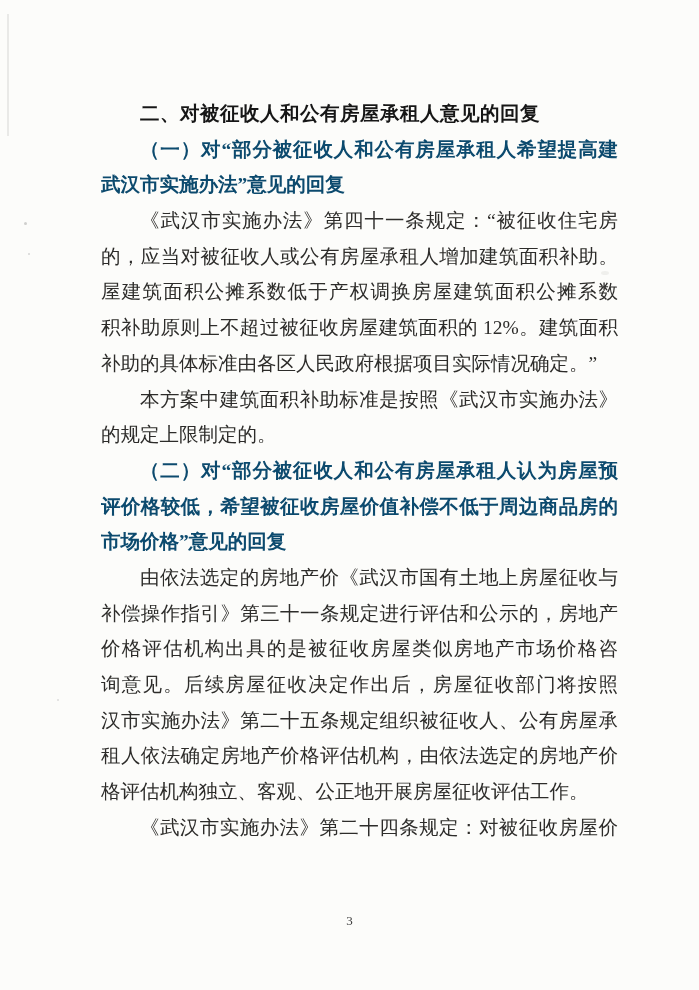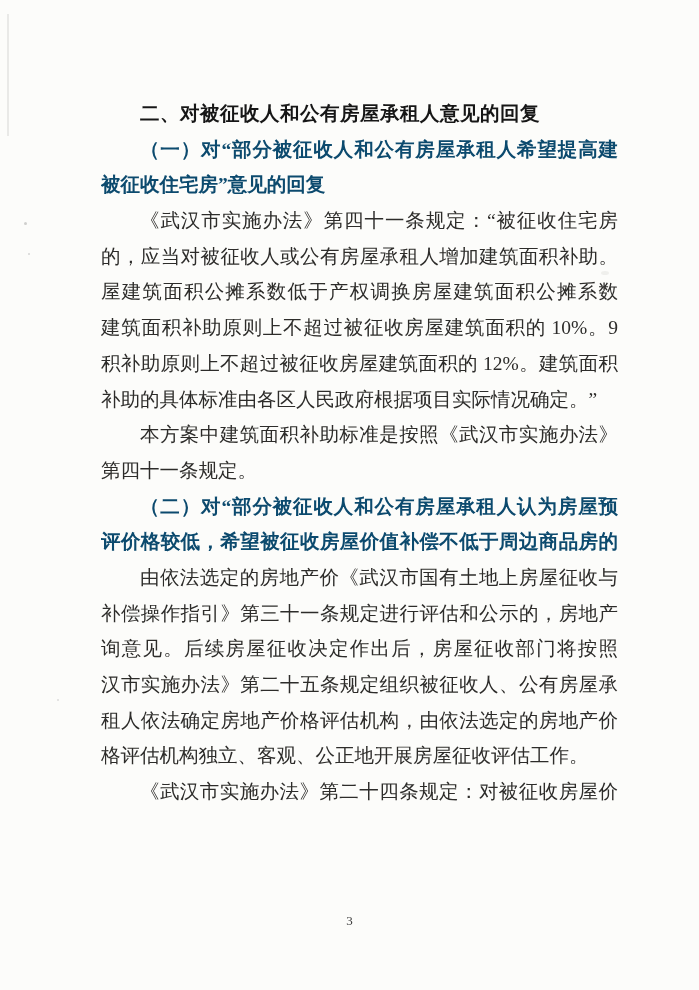--- a/index.html
+++ b/index.html
@@ -69,37 +69,38 @@
   <div class="artifact speck1"></div>
   <div class="artifact speck2"></div>
   <div class="artifact speck3"></div>
   <div class="artifact speck4"></div>
 
   <div class="doc">
 
     <div class="ln h1 ind">二、对被征收人和公有房屋承租人意见的回复</div>
 
     <div class="ln h2 ind j">（一）对“部分被征收人和公有房屋承租人希望提高建</div>
-    <div class="ln h2">被征收住宅房”意见的回复</div>
+    <div class="ln h2">武汉市实施办法”意见的回复</div>
 
     <div class="ln ind j">《武汉市实施办法》第四十一条规定：“被征收住宅房</div>
     <div class="ln j">的，应当对被征收人或公有房屋承租人增加建筑面积补助。</div>
     <div class="ln j">屋建筑面积公摊系数低于产权调换房屋建筑面积公摊系数</div>
-    <div class="ln j">建筑面积补助原则上不超过被征收房屋建筑面积的 10%。9</div>
     <div class="ln j">积补助原则上不超过被征收房屋建筑面积的 12%。建筑面积</div>
     <div class="ln">补助的具体标准由各区人民政府根据项目实际情况确定。”</div>
 
     <div class="ln ind j">本方案中建筑面积补助标准是按照《武汉市实施办法》</div>
-    <div class="ln">第四十一条规定。</div>
+    <div class="ln">的规定上限制定的。</div>
 
     <div class="ln h2 ind j">（二）对“部分被征收人和公有房屋承租人认为房屋预</div>
     <div class="ln h2 j">评价格较低，希望被征收房屋价值补偿不低于周边商品房的</div>
+    <div class="ln h2">市场价格”意见的回复</div>
 
     <div class="ln ind j">由依法选定的房地产价《武汉市国有土地上房屋征收与</div>
     <div class="ln j">补偿操作指引》第三十一条规定进行评估和公示的，房地产</div>
+    <div class="ln j">价格评估机构出具的是被征收房屋类似房地产市场价格咨</div>
     <div class="ln j">询意见。后续房屋征收决定作出后，房屋征收部门将按照《武</div>
     <div class="ln j">汉市实施办法》第二十五条规定组织被征收人、公有房屋承</div>
     <div class="ln j">租人依法确定房地产价格评估机构，由依法选定的房地产价</div>
     <div class="ln">格评估机构独立、客观、公正地开展房屋征收评估工作。</div>
 
     <div class="ln ind j">《武汉市实施办法》第二十四条规定：对被征收房屋价</div>
 
   </div>
 
   <div class="pageno">3</div>

